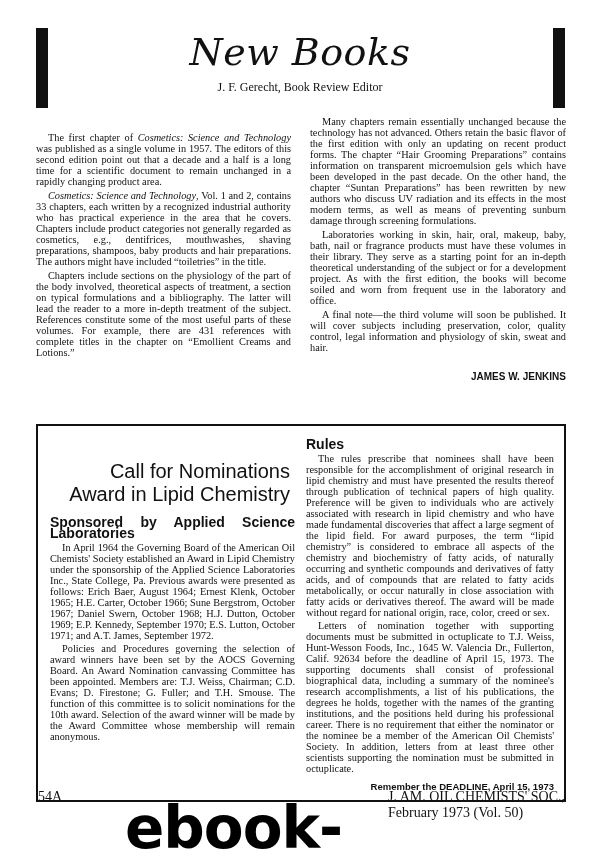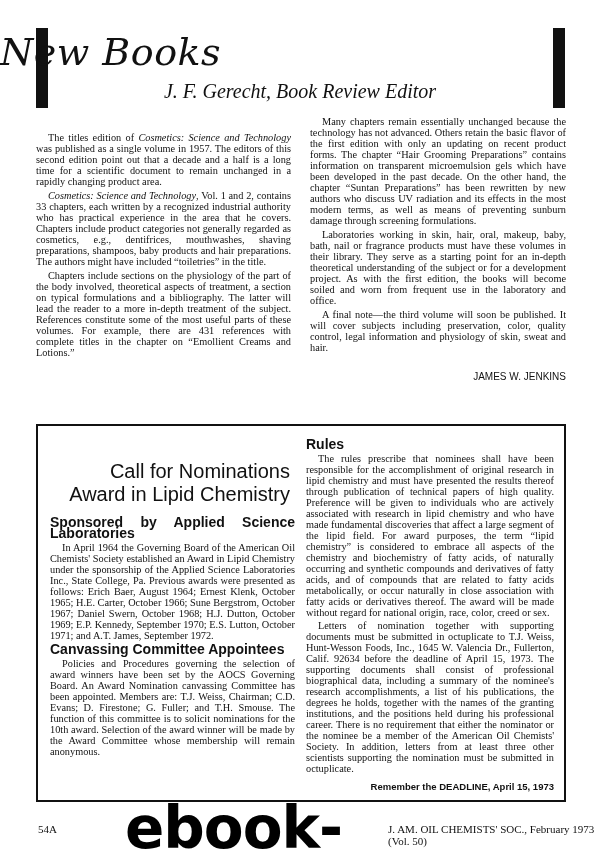--- a/index.html
+++ b/index.html
@@ -1,71 +1,70 @@
 <!DOCTYPE html>
 <html><head>
 <meta charset="utf-8">
 <style>
   html, body { margin: 0; padding: 0; background: #fff; }
   body { width: 600px; height: 863px; position: relative; overflow: hidden; color: #111; font-family: "Liberation Serif", serif; }
   .bar { position: absolute; background: #111; width: 12px; height: 80px; top: 28px; }
   .bar.left { left: 36px; }
   .bar.right { left: 553px; }
-  .title { position: absolute; top: 30px; left: 0; width: 600px; font-family: "DejaVu Serif", serif; font-style: italic; font-size: 38px; letter-spacing: 0.5px; }
-  .subtitle { position: absolute; top: 80px; left: 0; width: 600px; text-align: center; font-family: "Liberation Serif", serif; font-style: italic; font-size: 20px; }
+  .title { position: absolute; top: 30px; left: 0; width: 600px; text-align: center; font-family: "DejaVu Serif", serif; font-style: italic; font-size: 38px; letter-spacing: 0.5px; }
+  .subtitle { position: absolute; top: 80px; left: 0; width: 600px; text-align: center; font-family: "Liberation Serif", serif; font-size: 12px; }
   .col { position: absolute; font-size: 10.3px; line-height: 11px; text-align: justify; }
   .col p { margin: 0 0 3px 0; text-indent: 12px; }
   .col p.noindent { text-indent: 0; }
   .col1 { left: 36px; top: 132px; width: 255px; }
   .col2 { left: 310px; top: 116px; width: 256px; }
-  .sig { text-align: right; font-family: "Liberation Sans", sans-serif; font-weight: normal; font-size: 10px; margin-top: 18px; }
+  .sig { text-align: right; font-family: "Liberation Sans", sans-serif; font-weight: bold; font-size: 10px; margin-top: 18px; }
   .box { position: absolute; left: 36px; top: 424px; width: 530px; height: 378px; border: 2px solid #111; box-sizing: border-box; }
   .box-title { position: absolute; left: 12px; top: 34px; width: 240px; text-align: right; font-family: "Liberation Sans", sans-serif; font-size: 20px; line-height: 23px; }
   .bcol { position: absolute; font-size: 10.3px; line-height: 11px; text-align: justify; }
   .bcol p { margin: 0 0 2px 0; text-indent: 12px; }
   .bcol h4 { margin: 3px 0 3px 0; font-family: "Liberation Sans", sans-serif; font-weight: bold; font-size: 14px; }
   .bcol1 { left: 12px; top: 88px; width: 245px; }
   .bcol2 { left: 268px; top: 10px; width: 248px; }
   .deadline { text-align: right; font-family: "Liberation Sans", sans-serif; font-weight: bold; font-size: 9.5px; margin-top: 7px; }
-  .footer { position: absolute; top: 823px; font-size: 11px; }
+  .footer { position: absolute; top: 789px; font-size: 14px; }
   .footer.left { left: 38px; }
   .footer.right { left: 388px; }
   .watermark { position: absolute; top: 798px; left: 125px; font-family: "DejaVu Sans", sans-serif; font-weight: bold; font-size: 58px; letter-spacing: -1px; color: #000; line-height: 60px; }
   i { font-style: italic; }
 </style>
 </head>
 <body>
 
 <div class="bar left"></div>
 <div class="bar right"></div>
 <div class="title">New Books</div>
 <div class="subtitle">J. F. Gerecht, Book Review Editor</div>
 
 <div class="col col1">
-  <p><span>The titles edition of </span><i>Cosmetics: Science and Technology</i><span> was published as a single volume in 1957. The editors of this second edition point out that a decade and a half is a long time for a scientific document to remain unchanged in a rapidly changing product area.</span></p>
+  <p><span>The first chapter of </span><i>Cosmetics: Science and Technology</i><span> was published as a single volume in 1957. The editors of this second edition point out that a decade and a half is a long time for a scientific document to remain unchanged in a rapidly changing product area.</span></p>
   <p><i>Cosmetics: Science and Technology</i><span>, Vol. 1 and 2, contains 33 chapters, each written by a recognized industrial authority who has practical experience in the area that he covers. Chapters include product categories not generally regarded as cosmetics, e.g., dentifrices, mouthwashes, shaving preparations, shampoos, baby products and hair preparations. The authors might have included “toiletries” in the title.</span></p>
   <p>Chapters include sections on the physiology of the part of the body involved, theoretical aspects of treatment, a section on typical formulations and a bibliography. The latter will lead the reader to a more in-depth treatment of the subject. References constitute some of the most useful parts of these volumes. For example, there are 431 references with complete titles in the chapter on “Emollient Creams and Lotions.”</p>
 </div>
 
 <div class="col col2">
   <p>Many chapters remain essentially unchanged because the technology has not advanced. Others retain the basic flavor of the first edition with only an updating on recent product forms. The chapter “Hair Grooming Preparations” contains information on transparent microemulsion gels which have been developed in the past decade. On the other hand, the chapter “Suntan Preparations” has been rewritten by new authors who discuss UV radiation and its effects in the most modern terms, as well as means of preventing sunburn damage through screening formulations.</p>
   <p>Laboratories working in skin, hair, oral, makeup, baby, bath, nail or fragrance products must have these volumes in their library. They serve as a starting point for an in-depth theoretical understanding of the subject or for a development project. As with the first edition, the books will become soiled and worn from frequent use in the laboratory and office.</p>
   <p>A final note—the third volume will soon be published. It will cover subjects including preservation, color, quality control, legal information and physiology of skin, sweat and hair.</p>
   <div class="sig">JAMES W. JENKINS</div>
 </div>
 
 <div class="box">
   <div class="box-title">
     <div>Call for Nominations</div>
     <div>Award in Lipid Chemistry</div>
   </div>
   <div class="bcol bcol1">
     <h4>Sponsored by Applied Science Laboratories</h4>
     <p>In April 1964 the Governing Board of the American Oil Chemists' Society established an Award in Lipid Chemistry under the sponsorship of the Applied Science Laboratories Inc., State College, Pa. Previous awards were presented as follows: Erich Baer, August 1964; Ernest Klenk, October 1965; H.E. Carter, October 1966; Sune Bergstrom, October 1967; Daniel Swern, October 1968; H.J. Dutton, October 1969; E.P. Kennedy, September 1970; E.S. Lutton, October 1971; and A.T. James, September 1972.</p>
-    <h4>Canvassing Committee Appointees</h4>
     <p>Policies and Procedures governing the selection of award winners have been set by the AOCS Governing Board. An Award Nomination canvassing Committee has been appointed. Members are: T.J. Weiss, Chairman; C.D. Evans; D. Firestone; G. Fuller; and T.H. Smouse. The function of this committee is to solicit nominations for the 10th award. Selection of the award winner will be made by the Award Committee whose membership will remain anonymous.</p>
   </div>
   <div class="bcol bcol2">
     <h4>Rules</h4>
     <p>The rules prescribe that nominees shall have been responsible for the accomplishment of original research in lipid chemistry and must have presented the results thereof through publication of technical papers of high quality. Preference will be given to individuals who are actively associated with research in lipid chemistry and who have made fundamental discoveries that affect a large segment of the lipid field. For award purposes, the term “lipid chemistry” is considered to embrace all aspects of the chemistry and biochemistry of fatty acids, of naturally occurring and synthetic compounds and derivatives of fatty acids, and of compounds that are related to fatty acids metabolically, or occur naturally in close association with fatty acids or derivatives thereof. The award will be made without regard for national origin, race, color, creed or sex.</p>
     <p>Letters of nomination together with supporting documents must be submitted in octuplicate to T.J. Weiss, Hunt-Wesson Foods, Inc., 1645 W. Valencia Dr., Fullerton, Calif. 92634 before the deadline of April 15, 1973. The supporting documents shall consist of professional biographical data, including a summary of the nominee's research accomplishments, a list of his publications, the degrees he holds, together with the names of the granting institutions, and the positions held during his professional career. There is no requirement that either the nominator or the nominee be a member of the American Oil Chemists' Society. In addition, letters from at least three other scientists supporting the nomination must be submitted in octuplicate.</p>
     <div class="deadline">Remember the DEADLINE, April 15, 1973</div>
   </div>
 </div>
 

